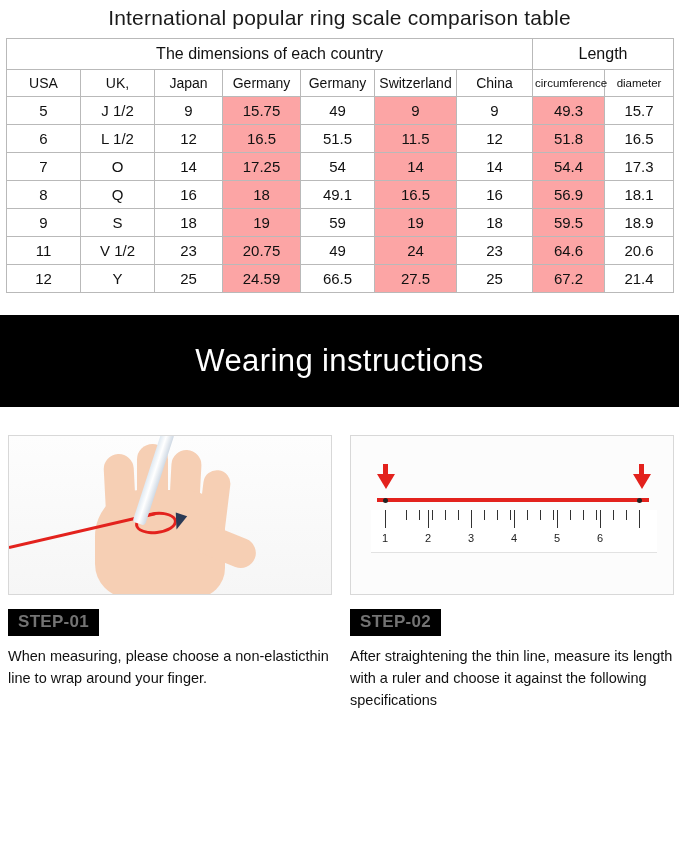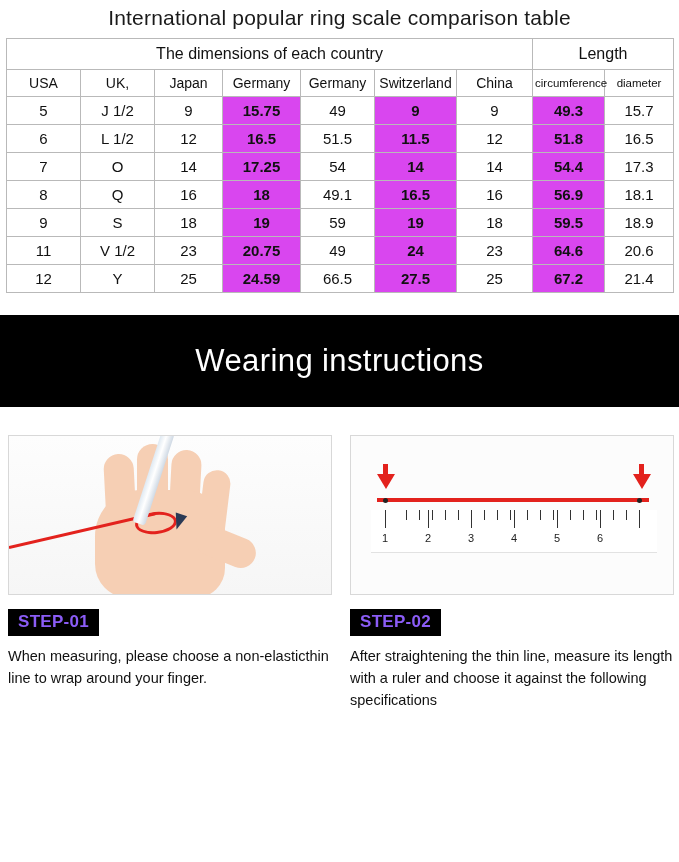--- a/index.html
+++ b/index.html
@@ -59,22 +59,21 @@
     padding: 5px 2px;
   }
   table.ring tr.head-row td.small {
     font-size: 11.5px;
   }
   table.ring tr.data-row td {
     font-size: 15px;
     padding: 5px 2px;
   }
   table.ring td.shade {
-    background: #d946ef;
-    font-weight: bold;
+    background: #fca5a5;
   }
 
   
   col.c0 { width: 74px; }
   col.c1 { width: 74px; }
   col.c2 { width: 68px; }
   col.c3 { width: 78px; }
   col.c4 { width: 74px; }
   col.c5 { width: 82px; }
   col.c6 { width: 76px; }
@@ -233,21 +232,21 @@
     position: absolute;
     top: 96px;
     font-size: 11px;
     color: #222;
     transform: translateX(-50%);
   }
 
   .step-badge {
     display: inline-block;
     background: #000000;
-    color: #8b5cf6;
+    color: #737373;
     font-size: 17px;
     font-weight: 700;
     padding: 3px 10px 4px 10px;
     margin: 14px 0 10px 0;
     letter-spacing: 0.3px;
   }
   .step-text {
     font-size: 14.5px;
     line-height: 1.5;
     color: #111;

